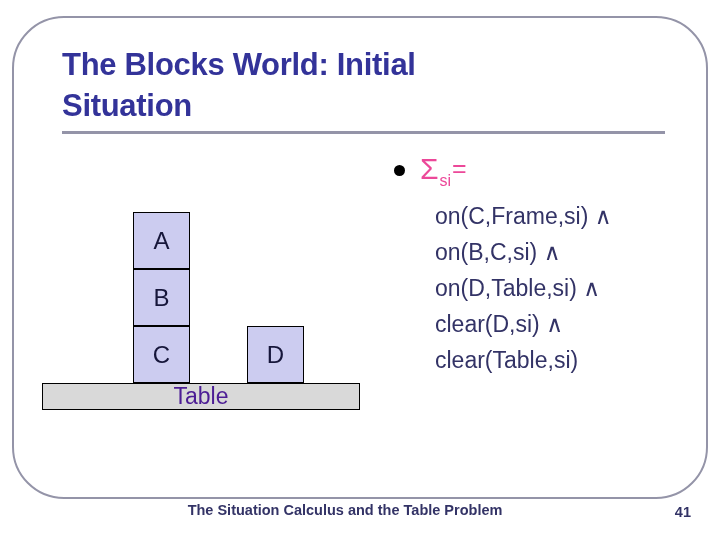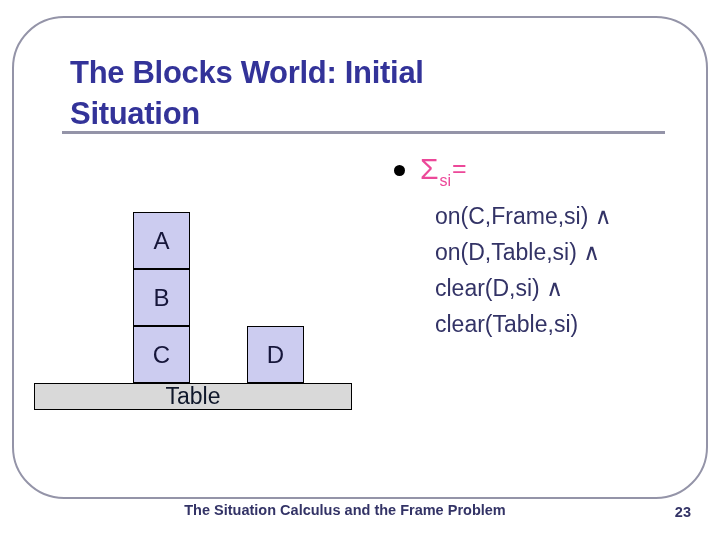--- a/index.html
+++ b/index.html
@@ -5,43 +5,43 @@
   html,body{margin:0;padding:0;background:#ffffff;}
   .slide{
     position:relative;width:720px;height:540px;background:#ffffff;overflow:hidden;
     font-family:"Liberation Sans", sans-serif;
   }
   .frame{
     position:absolute;left:12px;top:16px;width:696px;height:483px;
     box-sizing:border-box;border:2px solid #9494a8;border-radius:52px;
   }
   .title{
-    position:absolute;left:62px;top:44px;width:470px;margin:8px;
+    position:absolute;left:62px;top:44px;width:470px;margin:0;
     font-size:31px;font-weight:bold;line-height:41px;letter-spacing:-0.3px;
     color:#333399;
   }
   .rule{
     position:absolute;left:62px;top:131px;width:603px;height:3px;background:#9494a8;
   }
   
   .block{
     position:absolute;width:57px;height:57px;box-sizing:border-box;
     background:#ccccf0;border:1px solid #000000;
     display:flex;align-items:center;justify-content:center;
     font-size:24px;color:#16163a;
   }
   .block-a{left:133px;top:212px;}
   .block-b{left:133px;top:269px;}
   .block-c{left:133px;top:326px;}
   .block-d{left:247px;top:326px;}
   .table-bar{
-    position:absolute;left:34px;top:383px;width:318px;height:27px;box-sizing:border-box;
+    position:absolute;left:42px;top:383px;width:318px;height:27px;box-sizing:border-box;
     background:#d9d9d9;border:1px solid #000000;
     display:flex;align-items:center;justify-content:center;
-    font-size:23px;color:#0f172a;
+    font-size:23px;color:#4c1d95;
   }
   
   .bullet{
     position:absolute;left:394px;top:165px;width:11px;height:11px;
     border-radius:50%;background:#000000;
   }
   .sigma-line{
     position:absolute;left:420px;top:153px;color:#ec4899;white-space:nowrap;
   }
   .sigma{font-size:30px;line-height:32px;}
@@ -91,21 +91,22 @@
   </div>
 
   <span class="bullet"></span>
 
   <div class="sigma-line">
     <span class="sigma">Σ</span><span class="sigma-sub">si</span><span class="sigma-eq">=</span>
   </div>
 
   <div class="f-lines">
     <div>on(C,Frame,si) ∧</div>
+    <div>on(B,C,si) ∧</div>
     <div>on(D,Table,si) ∧</div>
     <div>clear(D,si) ∧</div>
     <div>clear(Table,si)</div>
   </div>
 
-  <div class="footer-title">The Situation Calculus and the Frame Problem</div>
-  <div class="page-number">23</div>
+  <div class="footer-title">The Situation Calculus and the Table Problem</div>
+  <div class="page-number">41</div>
 
 </div>
 
 </body></html>

